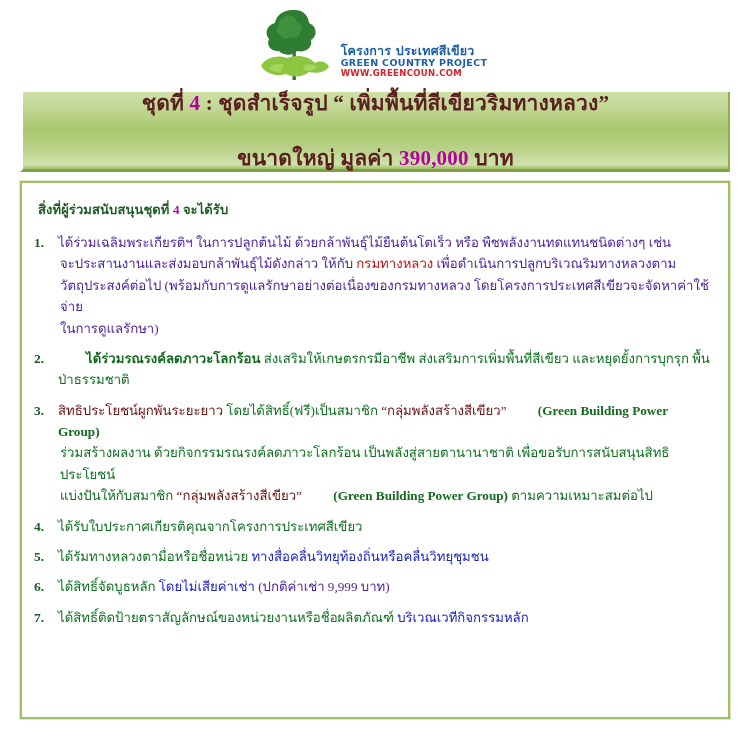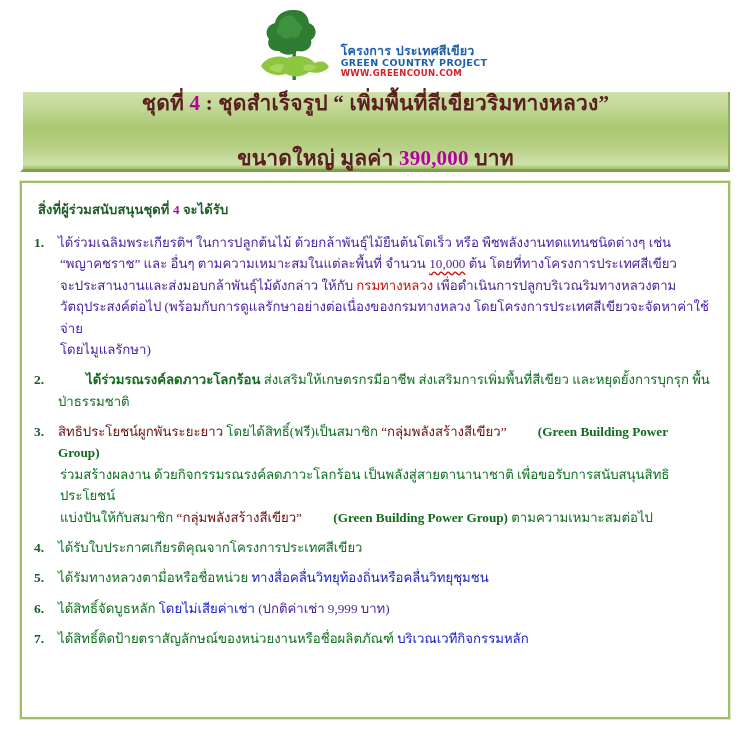--- a/index.html
+++ b/index.html
@@ -227,31 +227,26 @@
   </div>
 
   <ol class="items">
 
     <li>
       <span class="num">1.</span>
       <span class="li-body">
         <span class="c-purple">ได้ร่วมเฉลิมพระเกียรติฯ</span>
         <span class="c-purple">ในการปลูกต้นไม้   ด้วยกล้าพันธุ์ไม้ยืนต้นโตเร็ว  หรือ   พืชพลังงานทดแทนชนิดต่างๆ  เช่น</span>
         <span class="indent2 c-purple">
-          <span>“พญาคชราช”  และ อื่นๆ ตามความเหมาะสมในแต่ละพื้นที่  จำนวน</span>
-          <span class="squiggle">10,000</span>
-          <span>ต้น  โดยที่ทางโครงการประเทศสีเขียว</span>
-        </span>
-        <span class="indent2 c-purple">
           <span>จะประสานงานและส่งมอบกล้าพันธุ์ไม้ดังกล่าว  ให้กับ</span>
           <span class="c-red">กรมทางหลวง</span>
           <span>เพื่อดำเนินการปลูกบริเวณริมทางหลวงตาม</span>
         </span>
         <span class="indent2 c-purple">วัตถุประสงค์ต่อไป (พร้อมกับการดูแลรักษาอย่างต่อเนื่องของกรมทางหลวง  โดยโครงการประเทศสีเขียวจะจัดหาค่าใช้จ่าย</span>
-        <span class="indent2 c-purple">โดยไมูแลรักษา)</span>
+        <span class="indent2 c-purple">ในการดูแลรักษา)</span>
       </span>
     </li>
 
     <li>
       <span class="num">2.</span>
       <span class="li-body">
         <span class="c-dkgreen bold">ได้ร่วมรณรงค์ลดภาวะโลกร้อน</span>
         <span class="c-green">ส่งเสริมให้เกษตรกรมีอาชีพ ส่งเสริมการเพิ่มพื้นที่สีเขียว และหยุดยั้งการบุกรุก พื้นป่าธรรมชาติ</span>
       </span>
     </li>

